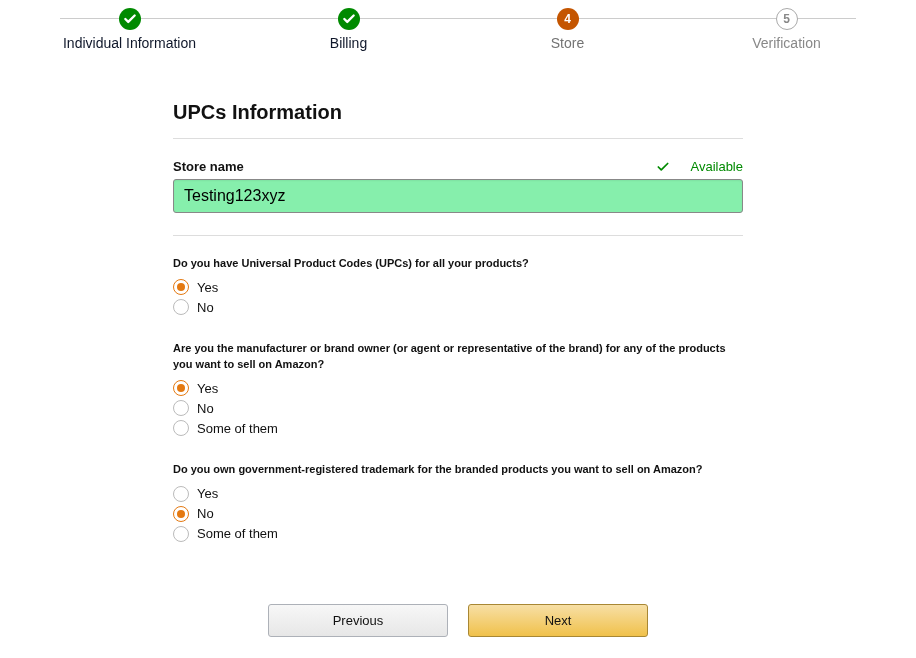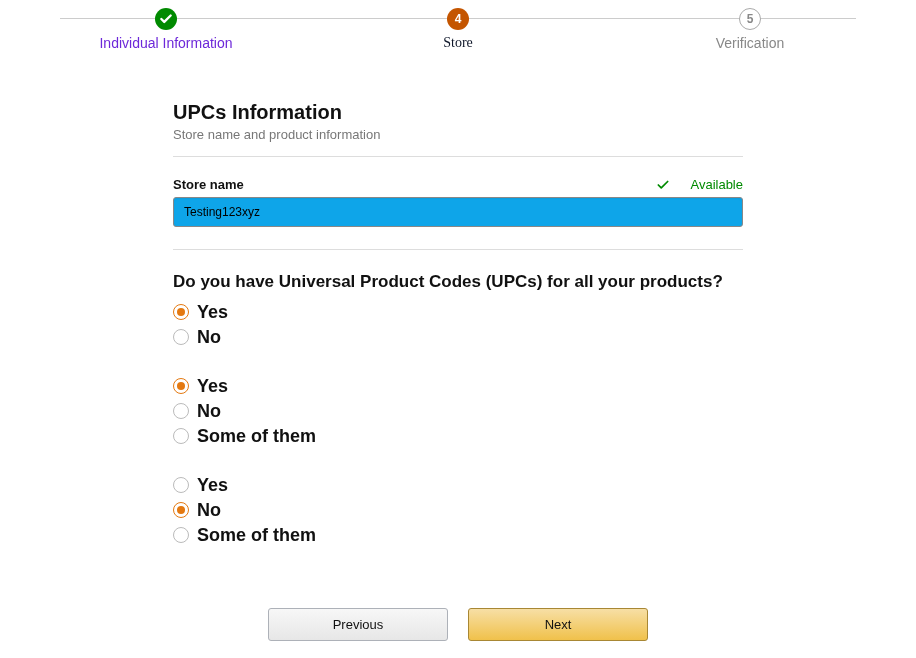--- a/index.html
+++ b/index.html
@@ -52,22 +52,22 @@
       color: #fff;
     }
     .step-circle.future {
       border: 1.5px solid #aaa;
       color: #888;
     }
     .step-label {
       margin-top: 5px;
       font-size: 14px;
     }
-    .step-label.done { color: #6d28d9; }
-    .step-label.active { color: #0f172a; font-family: Liberation Serif, serif; }
+    .step-label.done { color: #0f172a; }
+    .step-label.active { color: #737373; }
     .step-label.future { color: #888; text-align: center; }
 
     .container {
       max-width: 590px;
       margin: 50px auto 0;
       padding: 0 10px;
     }
     .section-title {
       font-size: 20px;
       font-weight: 700;
@@ -97,41 +97,40 @@
       color: #008a00;
       font-size: 13px;
       display: flex;
       align-items: center;
       gap: 20px;
     }
     .avail svg { width: 14px; height: 14px; }
     .text-input {
       width: 100%;
       padding: 7px 10px;
-      font-size: 12px;
+      font-size: 16px;
       border: 1px solid #888;
       border-radius: 3px;
-      background: #0ea5e9;
+      background: #86efac;
       box-shadow: inset 0 1px 2px rgba(0,0,0,.06);
     }
     .q-block { margin-top: 24px; }
     .q-text {
-      font-size: 17px;
+      font-size: 11px;
       font-weight: 700;
       line-height: 1.4;
       margin-bottom: 6px;
     }
     .radio-row {
       display: flex;
       align-items: center;
       gap: 8px;
       padding: 2px 0;
-      font-size: 18px;
+      font-size: 13px;
       cursor: pointer;
-      font-weight: bold;
     }
     .radio {
       width: 16px;
       height: 16px;
       border: 1.5px solid #bbb;
       border-radius: 50%;
       display: inline-flex;
       align-items: center;
       justify-content: center;
       flex-shrink: 0;
@@ -181,35 +180,42 @@
   <div class="step">
     <div class="step-circle done">
       <svg viewBox="0 0 24 24" fill="none" stroke="#fff" stroke-width="4" stroke-linecap="round" stroke-linejoin="round">
           <polyline points="20 6 9 17 4 12"></polyline>
         </svg>
     </div>
     <div class="step-label done">Individual Information</div>
   </div>
 
 
+  <div class="step">
+    <div class="step-circle done">
+      <svg viewBox="0 0 24 24" fill="none" stroke="#fff" stroke-width="4" stroke-linecap="round" stroke-linejoin="round">
+          <polyline points="20 6 9 17 4 12"></polyline>
+        </svg>
+    </div>
+    <div class="step-label done">Billing</div>
+  </div>
 
   <div class="step">
     <div class="step-circle active">4</div>
     <div class="step-label active">Store</div>
   </div>
 
   <div class="step">
     <div class="step-circle future">5</div>
     <div class="step-label future">Verification</div>
   </div>
 </div>
 
 <div class="container">
   <h1 class="section-title">UPCs Information</h1>
-  <div class="section-sub">Store name and product information</div>
   <div class="divider"></div>
 
   
   <div class="field-row">
     <div class="field-label">Store name</div>
     <div class="avail">
       <svg viewBox="0 0 24 24" fill="none" stroke="#008a00" stroke-width="3" stroke-linecap="round" stroke-linejoin="round">
           <polyline points="20 6 9 17 4 12"></polyline>
         </svg>
       <span>Available</span>
@@ -227,36 +233,38 @@
       <span>Yes</span>
     </label>
     <label class="radio-row">
       <span class="radio"></span>
       <span>No</span>
     </label>
   </div>
 
   
   <div class="q-block">
+    <div class="q-text">Are you the manufacturer or brand owner (or agent or representative of the brand) for any of the products you want to sell on Amazon?</div>
     <label class="radio-row">
       <span class="radio checked"></span>
       <span>Yes</span>
     </label>
     <label class="radio-row">
       <span class="radio"></span>
       <span>No</span>
     </label>
     <label class="radio-row">
       <span class="radio"></span>
       <span>Some of them</span>
     </label>
   </div>
 
   
   <div class="q-block">
+    <div class="q-text">Do you own government-registered trademark for the branded products you want to sell on Amazon?</div>
     <label class="radio-row">
       <span class="radio"></span>
       <span>Yes</span>
     </label>
     <label class="radio-row">
       <span class="radio checked"></span>
       <span>No</span>
     </label>
     <label class="radio-row">
       <span class="radio"></span>

